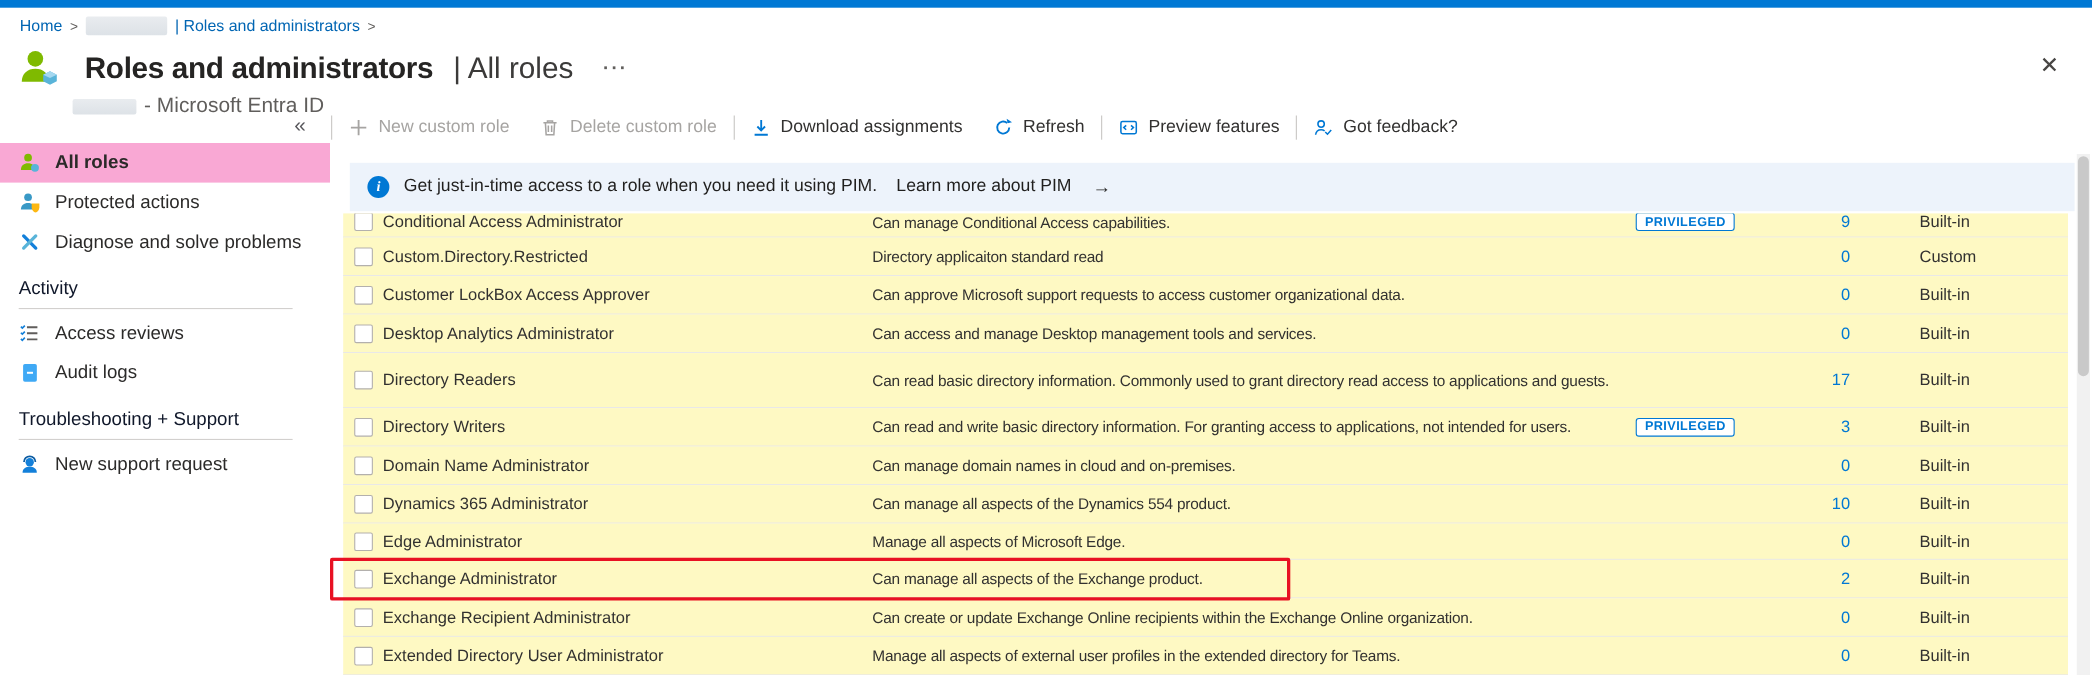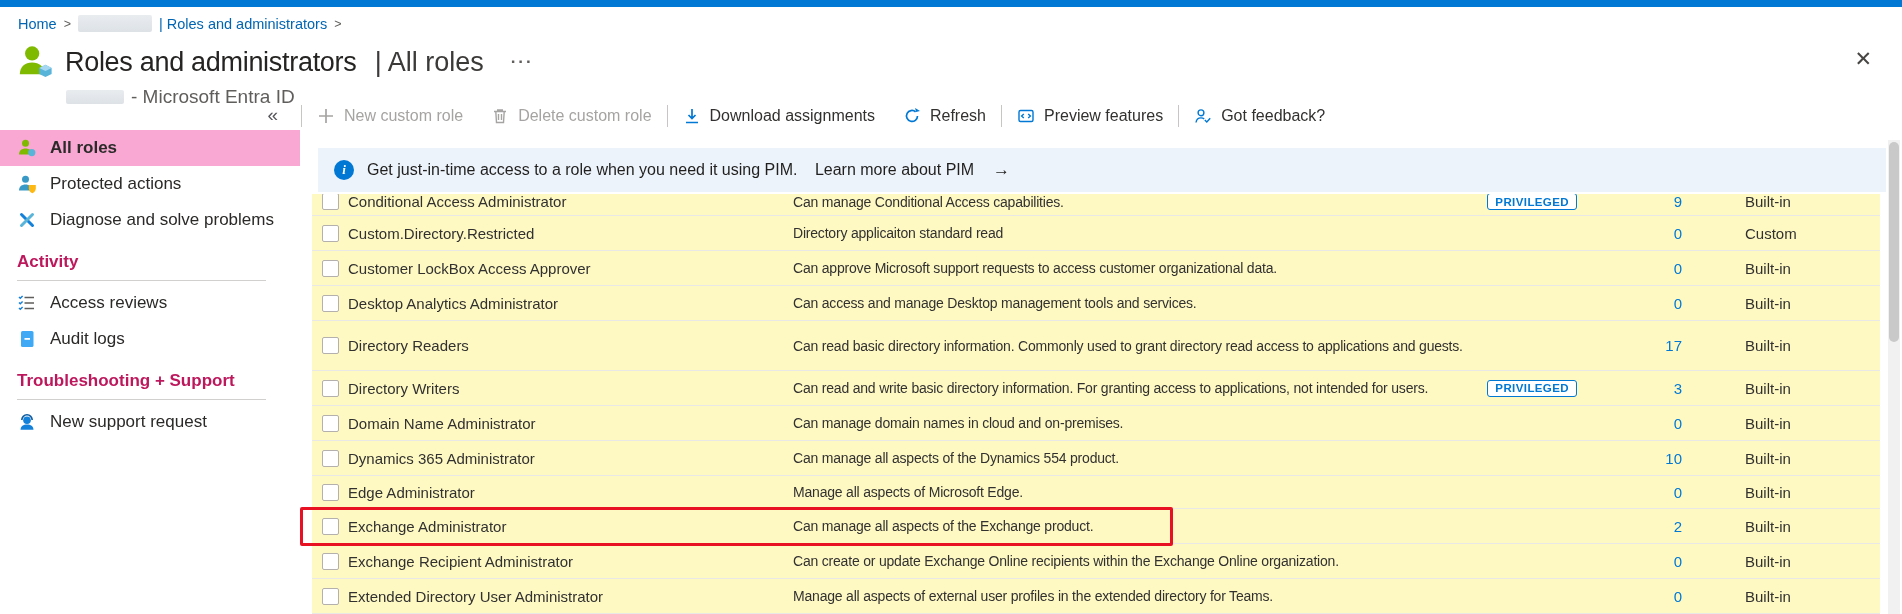--- a/index.html
+++ b/index.html
@@ -12,35 +12,35 @@
 
   
   .header { position:relative; height:89px; }
   .breadcrumb { position:absolute; left:18px; top:8px; display:flex; align-items:center; gap:7px; font-size:14.5px; }
   .crumb-link { color:#0065b3; cursor:pointer; }
   .crumb-sep { color:#605e5c; font-size:12.5px; }
   .redact { background:linear-gradient(180deg,#e9ecef,#dde2e7); border-radius:2px; }
   .redact.bc { width:74px; height:17px; }
   .title-row { position:absolute; left:16px; top:36px; display:flex; align-items:center; gap:11px; }
   .title-icon { width:38px; height:38px; flex:none; }
-  .page-title { font-size:27px; font-weight:400; color:#252423; letter-spacing:-0.3px; white-space:pre; }
+  .page-title { font-size:27px; font-weight:700; color:#252423; letter-spacing:-0.3px; white-space:pre;margin-left:12px; }
   .page-view { font-size:27px; font-weight:300; color:#3b3a39; white-space:pre; }
   .ellipsis { margin-left:16px; color:#605e5c; font-size:17px; font-weight:700; letter-spacing:2px; cursor:pointer; }
   .subtitle { position:absolute; left:66px; top:79px; display:flex; align-items:center; gap:7px; font-size:19px; color:#605e5c; }
   .redact.sub { width:58px; height:14px; }
   .close-btn { position:absolute; right:30px; top:40px; font-size:21px; color:#484644; font-weight:300; cursor:pointer; }
 
   
   .main { display:flex; height:518px; }
   .sidebar { width:300px; flex:none; position:relative; padding-top:34px; }
   .collapse-btn { position:absolute; top:8px; right:22px; font-size:19px; color:#57565b; cursor:pointer; }
   .side-item { height:36px; display:flex; align-items:center; gap:13px; padding-left:17px; font-size:17px; color:#2b2a29; cursor:pointer; }
   .side-item.selected { background:#f9a8d4;font-weight:bold; }
   .side-icon { width:20px; height:20px; flex:none; }
-  .side-heading { font-size:17px; font-weight:700; color:#be185d; padding:14px 0 8px 17px; }
+  .side-heading { font-size:17px; font-weight:400; color:#0f172a; padding:14px 0 8px 17px; }
   .side-divider { border:0; border-top:1px solid #d2d0ce; margin:0 34px 4px 17px; }
 
   .content { flex:1; position:relative; overflow:hidden; }
 
   
   .toolbar { height:40px; display:flex; align-items:center; }
   .tb-sep { width:1px; height:22px; background:#c8c6c4; margin:0 1px; flex:none; }
   .tb-btn { display:flex; align-items:center; gap:9px; font-size:16px; color:#323130; padding:0 14px; white-space:nowrap; cursor:pointer; }
   .tb-btn.disabled { color:#a6a4a2; cursor:default; }
   .tb-icon { width:18px; height:18px; flex:none; }

